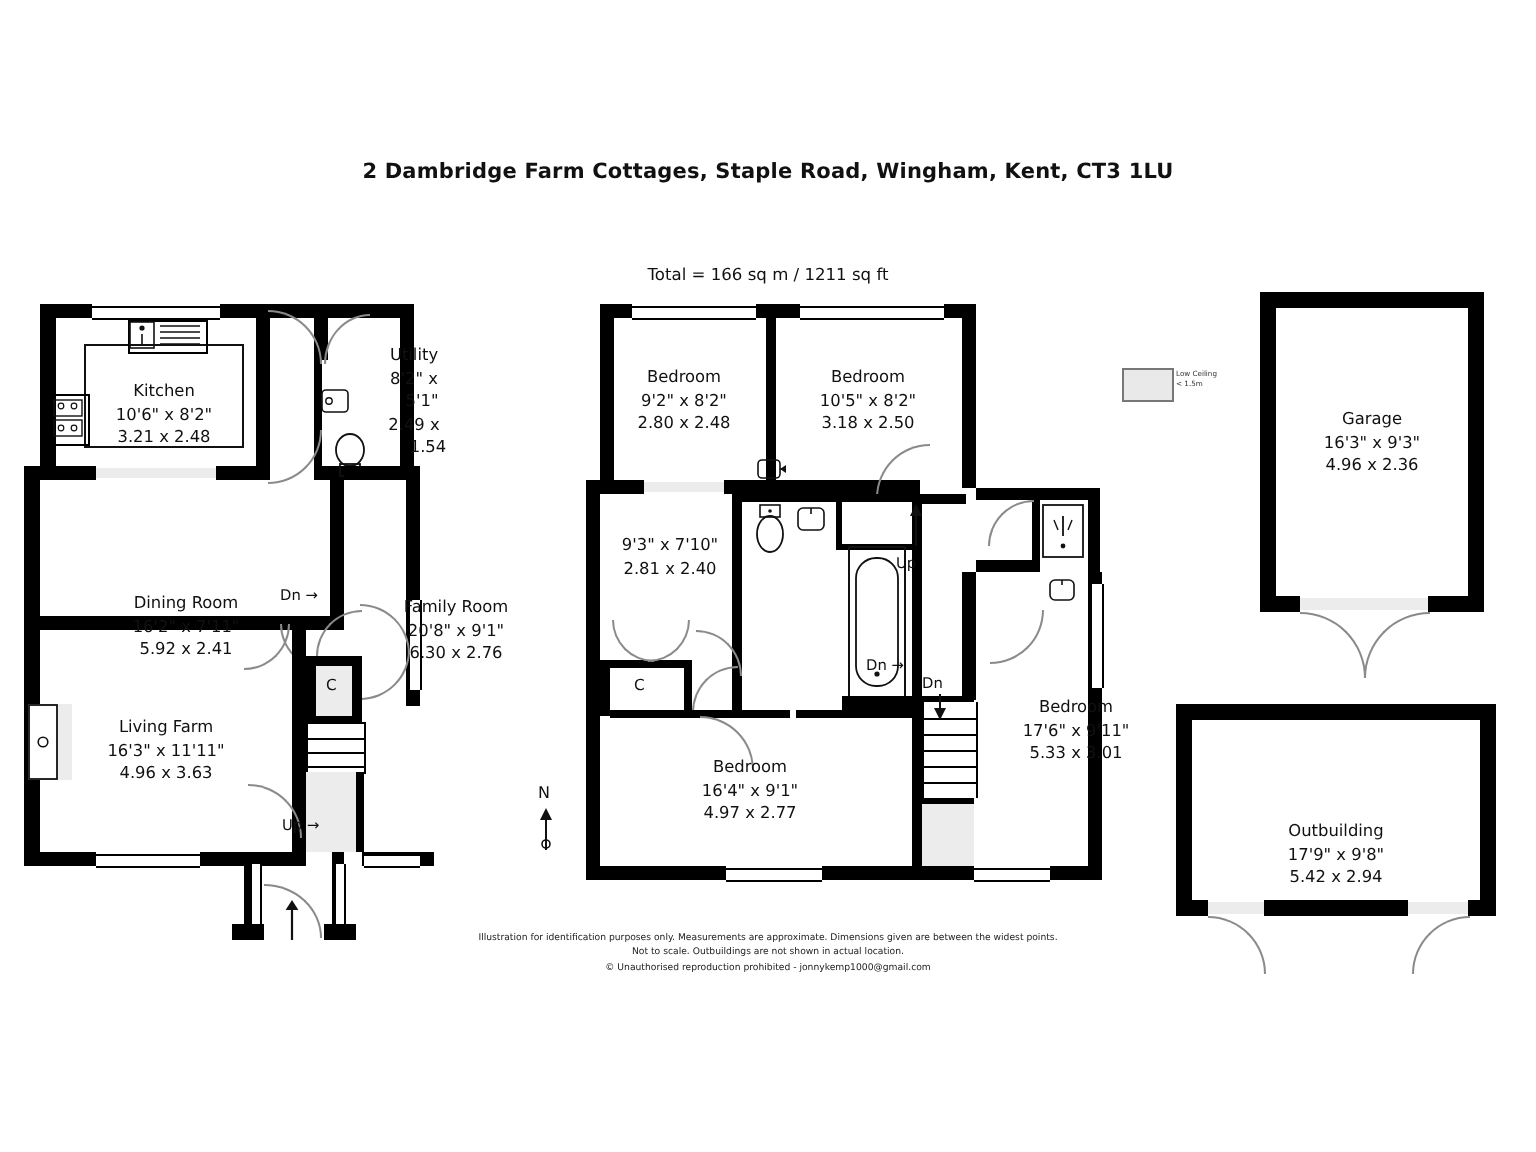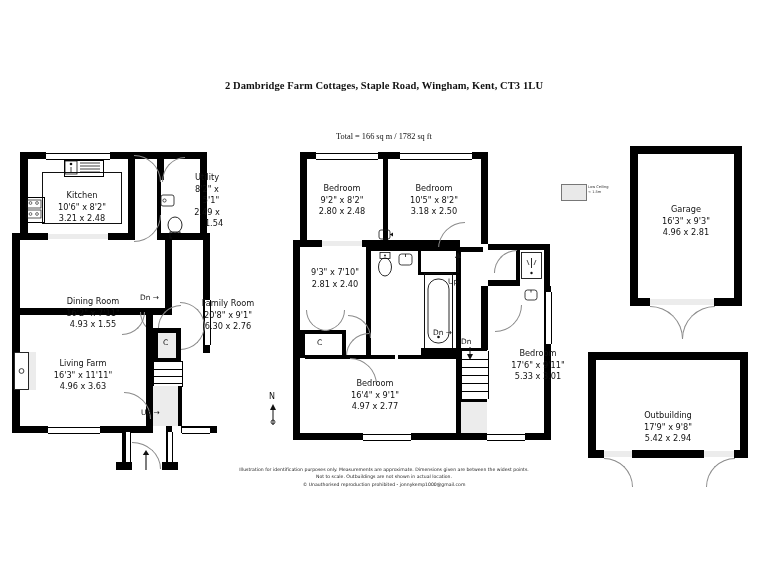--- a/index.html
+++ b/index.html
@@ -1,20 +1,20 @@
 <!DOCTYPE html>
 <html><head>
 <meta charset="utf-8">
 <style>
   html,body{margin:0;padding:0;background:#ffffff;}
   body{width:768px;height:576px;position:relative;overflow:hidden;
        font-family:"DejaVu Sans","Liberation Sans",sans-serif;color:#111;}
   #stage{position:absolute;left:0;top:0;width:768px;height:576px;}
 
-  .hdr{position:absolute;text-align:center;color:#111;font-family:Liberation Serif, serif;}
+  .hdr{position:absolute;text-align:center;color:#111;}
   #title{left:0;top:80px;width:768px;font-size:10.5px;font-weight:600;letter-spacing:.1px;}
   #sub1{left:0;top:108px;width:768px;font-size:8.3px;}
   #sub2{left:0;top:120px;width:768px;font-size:8.3px;}
   #sub3{left:0;top:132px;width:768px;font-size:8.3px;}
 
   #disclaimer{position:absolute;left:0;top:466px;width:768px;text-align:center;}
   #disclaimer div{font-size:4.6px;line-height:7.4px;color:#222;}
 
   
   .wall{position:absolute;background:#000;}
@@ -48,21 +48,21 @@
   .stair i{position:absolute;left:0;right:0;height:1px;background:#000;display:block;}
 
   svg.ov{position:absolute;overflow:visible;pointer-events:none;}
 </style>
 </head>
 <body>
 
 <div id="stage">
 
   <div class="hdr" id="title">2 Dambridge Farm Cottages, Staple Road, Wingham, Kent, CT3 1LU</div>
-  <div class="hdr" id="sub3">Total = 166 sq m / 1782 sq ft</div>
+  <div class="hdr" id="sub3">Total = 166 sq m / 1211 sq ft</div>
 
   <div>
 
     <div class="wall" style="left:20px;  top:152px; width:8px;  height:88px;"></div>
     <div class="wall" style="left:20px;  top:152px; width:26px; height:7px;"></div>
     <div class="win" style="left:46px;  top:153px; width:64px; height:5px;"></div>
     <div class="wall" style="left:110px; top:152px; width:18px; height:7px;"></div>
     <div class="wall" style="left:128px; top:152px; width:7px;  height:88px;"></div>
 
     <div class="wall" style="left:135px; top:152px; width:22px; height:7px;"></div>
@@ -187,21 +187,21 @@
       <span class="nm">Utility</span>
       <span class="im">8'2" x</span>
       <span class="im" style="padding-left:8px;">5'1"</span>
       <span class="me">2.49 x</span>
       <span class="me" style="padding-left:14px;">1.54</span>
     </div>
 
     <div class="lbl" style="left:38px; top:260px; width:110px;margin-top:36px;">
       <span class="nm">Dining Room</span>
       <span class="im">16'2" x 7'11"</span>
-      <span class="me">4.93 x 1.55</span>
+      <span class="me">5.92 x 2.41</span>
     </div>
 
     <div class="lbl" style="left:176px; top:298px; width:104px;">
       <span class="nm">Family Room</span>
       <span class="im">20'8" x 9'1"</span>
       <span class="me">6.30 x 2.76</span>
     </div>
 
     <div class="lbl" style="left:28px; top:358px; width:110px;">
       <span class="nm">Living Farm</span>
@@ -391,21 +391,21 @@
     <div class="wall" style="left:734px; top:146px; width:8px;  height:160px;"></div>
     <div class="wall" style="left:630px; top:298px; width:20px; height:8px;"></div>
     <div class="grey" style="left:650px; top:299px; width:64px; height:6px;"></div>
     <div class="wall" style="left:714px; top:298px; width:28px; height:8px;"></div>
     <div class="swing sw-tr" style="left:650px;top:306px;width:32px;height:32px;"></div>
     <div class="swing sw-tl" style="left:682px;top:306px;width:32px;height:32px;"></div>
 
     <div class="lbl" style="left:638px; top:204px; width:96px;">
       <span class="nm">Garage</span>
       <span class="im">16'3" x 9'3"</span>
-      <span class="me">4.96 x 2.81</span>
+      <span class="me">4.96 x 2.36</span>
     </div>
   </div>
 
   <div>
     <div class="wall" style="left:588px; top:352px; width:8px;  height:106px;"></div>
     <div class="wall" style="left:588px; top:352px; width:160px;height:8px;"></div>
     <div class="wall" style="left:740px; top:352px; width:8px;  height:106px;"></div>
     <div class="wall" style="left:588px; top:450px; width:16px; height:8px;"></div>
     <div class="grey" style="left:604px; top:451px; width:28px; height:6px;"></div>
     <div class="wall" style="left:632px; top:450px; width:72px; height:8px;"></div>

